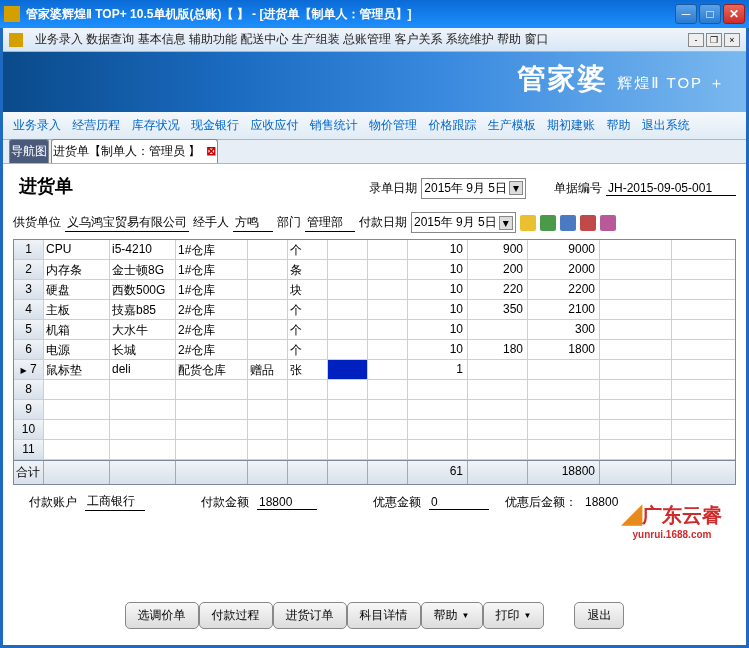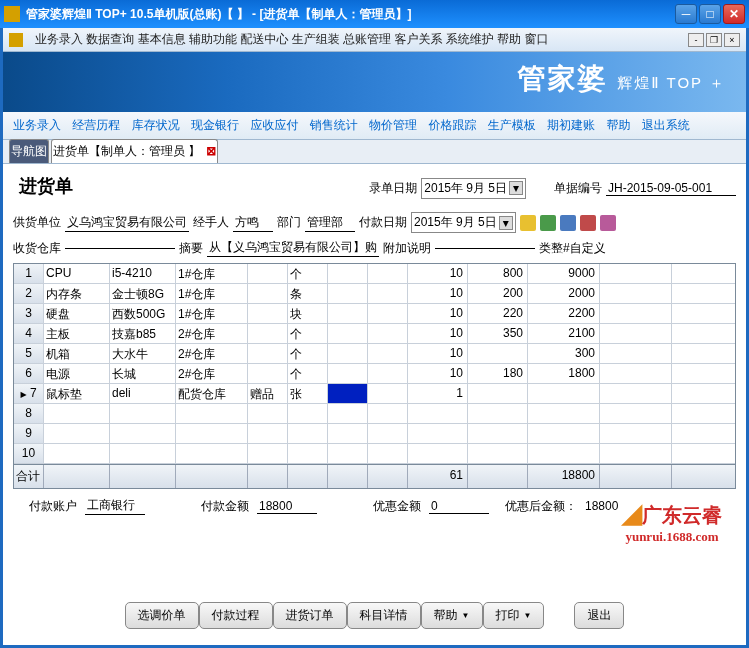--- a/index.html
+++ b/index.html
@@ -56,21 +56,21 @@
 .grid-body .gr .gc.num { text-align: right; padding-right: 4px; }
 .grid-body .gr .gc.sel { background: #0020c0; }
 .grid-foot { display: flex; background: linear-gradient(#f0f4f8,#d8e0ea); border-top: 1px solid #7a8a9a; }
 .grid-foot .gf { border-right: 1px solid #a0aaba; padding: 3px 2px; overflow: hidden; }
 .grid-foot .gf.num { text-align: right; padding-right: 4px; }
 
 .c-rn{width:30px}.c-name{width:66px}.c-code{width:66px}.c-wh{width:72px}.c-st{width:40px}.c-unit{width:40px}.c-spec{width:40px}.c-model{width:40px}.c-qty{width:60px}.c-price{width:60px}.c-amt{width:72px}.c-note{width:72px}
 
 .watermark { position: absolute; right: 24px; top: 470px; font-size: 20px; font-weight: bold; pointer-events: none; }
 .watermark .r { color: #d02a2a; }
-.watermark .url { font-size: 13px; color: #d02a2a; display: block; text-align: center; font-family: Liberation Serif, serif; }
+.watermark .url { font-size: 10px; color: #d02a2a; display: block; text-align: center; }
 
 .footer-form { padding: 8px 16px; display: flex; align-items: center; gap: 8px; }
 .footer-form .fval { border-bottom: 1px solid #000; min-width: 60px; padding: 0 2px; }
 
 .btnbar { position: absolute; bottom: 10px; left: 0; right: 0; display: flex; justify-content: center; gap: 6px; padding: 6px; }
 .btnbar .btn { padding: 4px 12px; background: linear-gradient(#f8f8f8,#dcdcdc); border: 1px solid #888; border-radius: 5px; cursor: pointer; display: inline-flex; align-items: center; gap: 4px; }
 .btnbar .btn .tri { font-size: 8px; }
 
 .outer-frame { border: 3px solid #1e6ac0; border-top: none; height: 620px; position: relative; }
 </style>
@@ -142,43 +142,34 @@
           <span>2015年 9月 5日</span>
           <span class="dd">▾</span>
         </span>
     <span class="ico y"></span>
     <span class="ico g"></span>
     <span class="ico b"></span>
     <span class="ico r"></span>
     <span class="ico p"></span>
   </div>
 
-  <div class="formrow">
-    <span class="lbl">收货仓库</span>
-    <span class="val" style="min-width:110px"></span>
-    <span class="lbl">摘要</span>
-    <span class="val" style="min-width:160px">从【义乌鸿宝贸易有限公司】购</span>
-    <span class="lbl">附加说明</span>
-    <span class="val" style="min-width:100px"></span>
-    <span class="lbl">类整#自定义</span>
-  </div>
 
   <div class="grid-wrap">
     <div class="grid-body" id="gbody">
           <div class="gr">
             <div class="gc c-rn rn">1</div>
             <div class="gc c-name">CPU</div>
             <div class="gc c-code">i5-4210</div>
             <div class="gc c-wh">1#仓库</div>
             <div class="gc c-st"></div>
             <div class="gc c-unit">个</div>
             <div class="gc c-spec"></div>
             <div class="gc c-model"></div>
             <div class="gc c-qty num">10</div>
-            <div class="gc c-price num">800</div>
+            <div class="gc c-price num">900</div>
             <div class="gc c-amt num">9000</div>
             <div class="gc c-note"></div>
           </div>
           <div class="gr">
             <div class="gc c-rn rn">2</div>
             <div class="gc c-name">内存条</div>
             <div class="gc c-code">金士顿8G</div>
             <div class="gc c-wh">1#仓库</div>
             <div class="gc c-st"></div>
             <div class="gc c-unit">条</div>
@@ -282,20 +273,34 @@
             <div class="gc c-unit"></div>
             <div class="gc c-spec"></div>
             <div class="gc c-model"></div>
             <div class="gc c-qty num"></div>
             <div class="gc c-price num"></div>
             <div class="gc c-amt num"></div>
             <div class="gc c-note"></div>
           </div>
           <div class="gr">
             <div class="gc c-rn rn">10</div>
+            <div class="gc c-name"></div>
+            <div class="gc c-code"></div>
+            <div class="gc c-wh"></div>
+            <div class="gc c-st"></div>
+            <div class="gc c-unit"></div>
+            <div class="gc c-spec"></div>
+            <div class="gc c-model"></div>
+            <div class="gc c-qty num"></div>
+            <div class="gc c-price num"></div>
+            <div class="gc c-amt num"></div>
+            <div class="gc c-note"></div>
+          </div>
+          <div class="gr">
+            <div class="gc c-rn rn">11</div>
             <div class="gc c-name"></div>
             <div class="gc c-code"></div>
             <div class="gc c-wh"></div>
             <div class="gc c-st"></div>
             <div class="gc c-unit"></div>
             <div class="gc c-spec"></div>
             <div class="gc c-model"></div>
             <div class="gc c-qty num"></div>
             <div class="gc c-price num"></div>
             <div class="gc c-amt num"></div>

